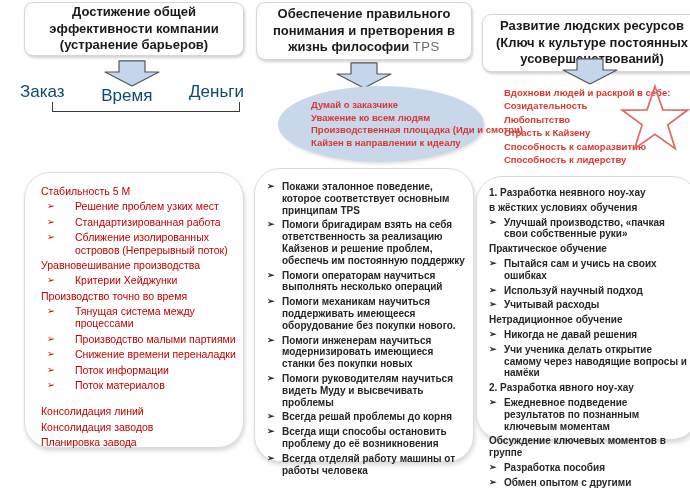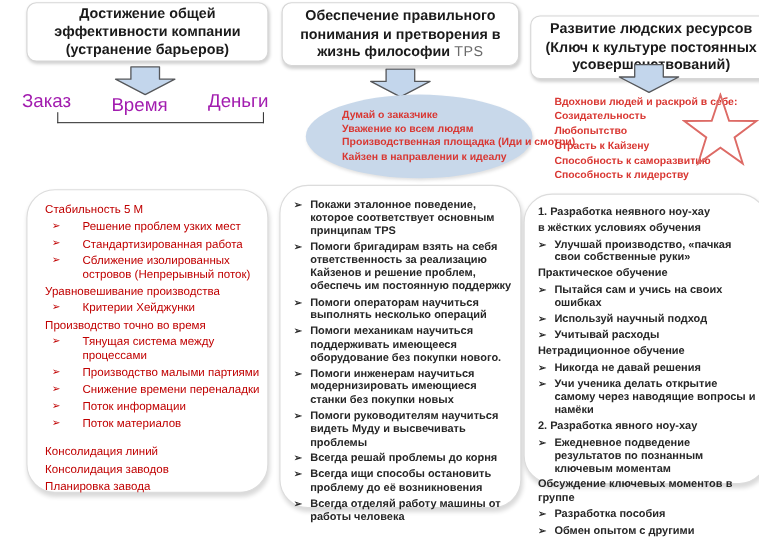--- a/index.html
+++ b/index.html
@@ -18,21 +18,21 @@
   .hdr2{left:240px;top:2px;width:216px;height:58px;}
   .hdr3{left:466px;top:14px;width:220px;height:58px;}
   .tps-suffix{font-weight:400;color:#6b6b6b;letter-spacing:.5px;}
   
   .down-arrow{position:absolute;width:56px;height:27px;}
   .a1{left:88px;top:60px;}
   .a2{left:320px;top:62px;}
   .a3{left:546px;top:58px;}
   
   .tl-labels{position:absolute;left:4px;top:82px;width:224px;display:flex;
-    justify-content:space-between;align-items:flex-start;font-size:17px;color:#a21caf;}
+    justify-content:space-between;align-items:flex-start;font-size:17px;color:#0c4a6e;}
   .tl-mid{position:relative;top:4px;}
   .tl-line{position:absolute;left:36px;top:102px;width:186px;height:9px;
     border-bottom:1.5px solid #3a3a3a;border-left:1.5px solid #3a3a3a;border-right:1.5px solid #3a3a3a;}
   .note-box{
     position:absolute;left:40px;top:118px;width:166px;height:34px;box-sizing:border-box;
     border:1.6px solid #c0504d;background:#fff;box-shadow:1px 2px 2px rgba(0,0,0,.22);
     display:flex;align-items:center;justify-content:center;text-align:center;
     font-size:9px;font-weight:600;color:#8d3a38;line-height:1.35;padding:2px 6px;
   }
   

